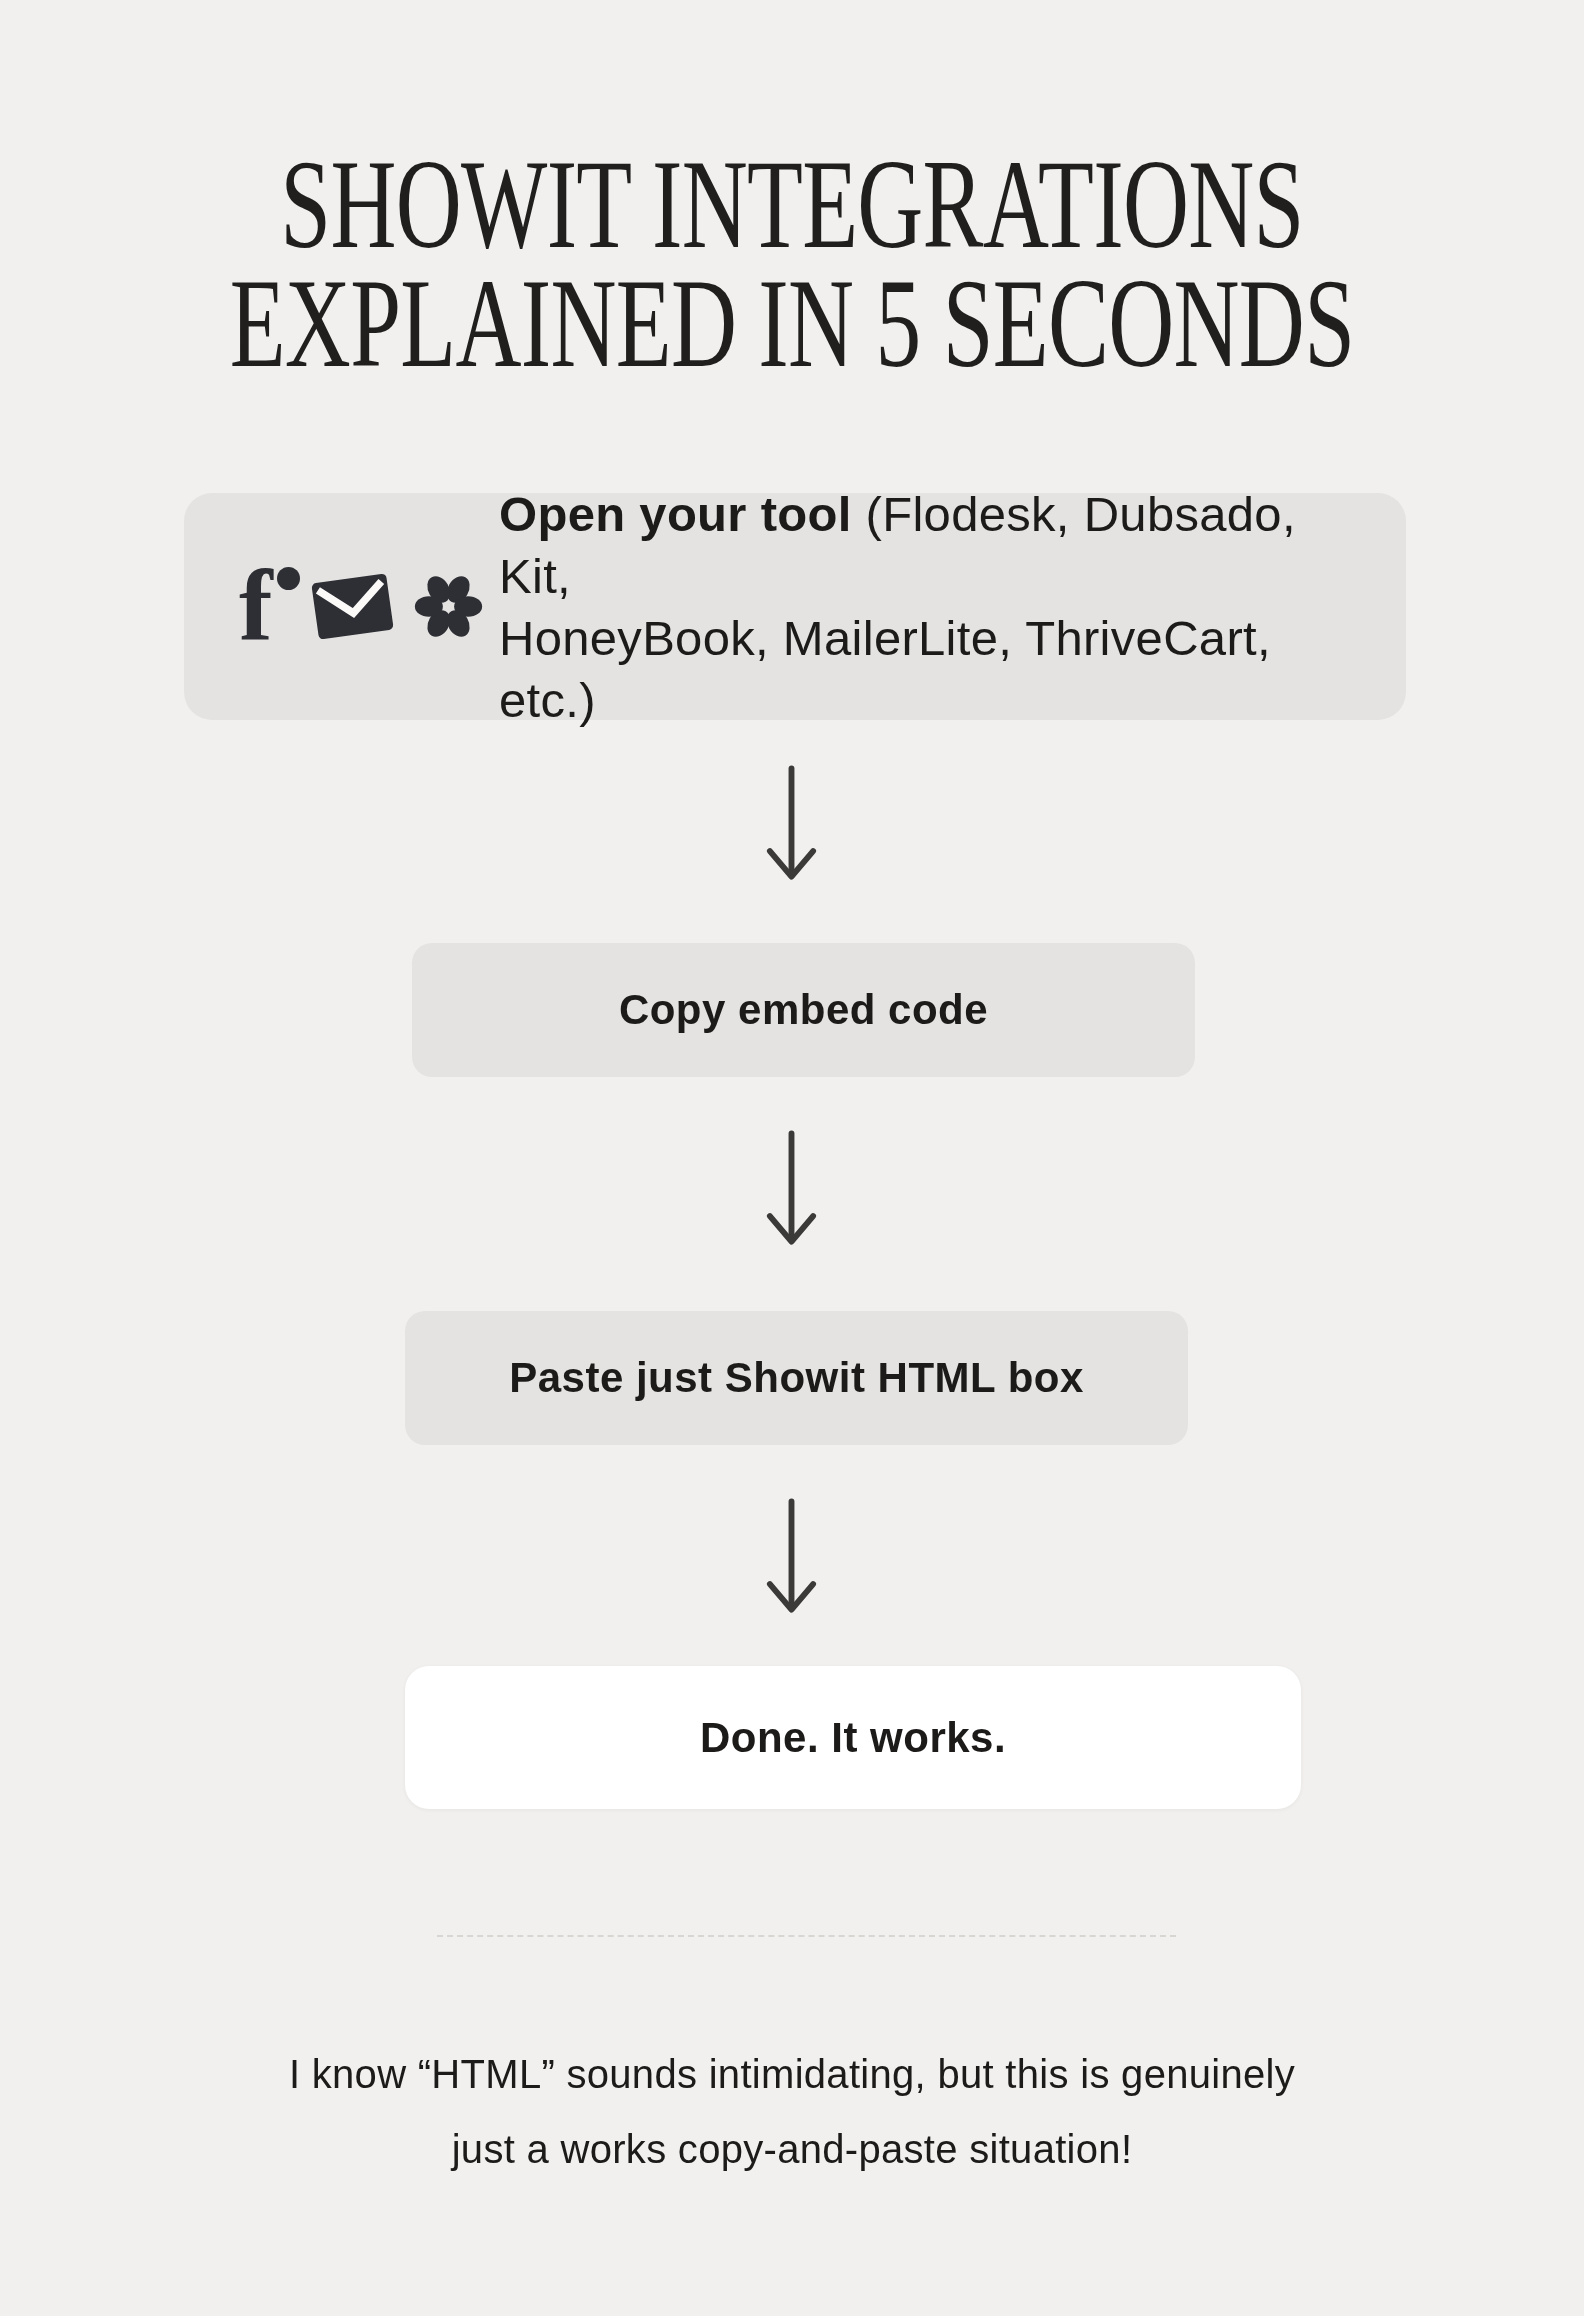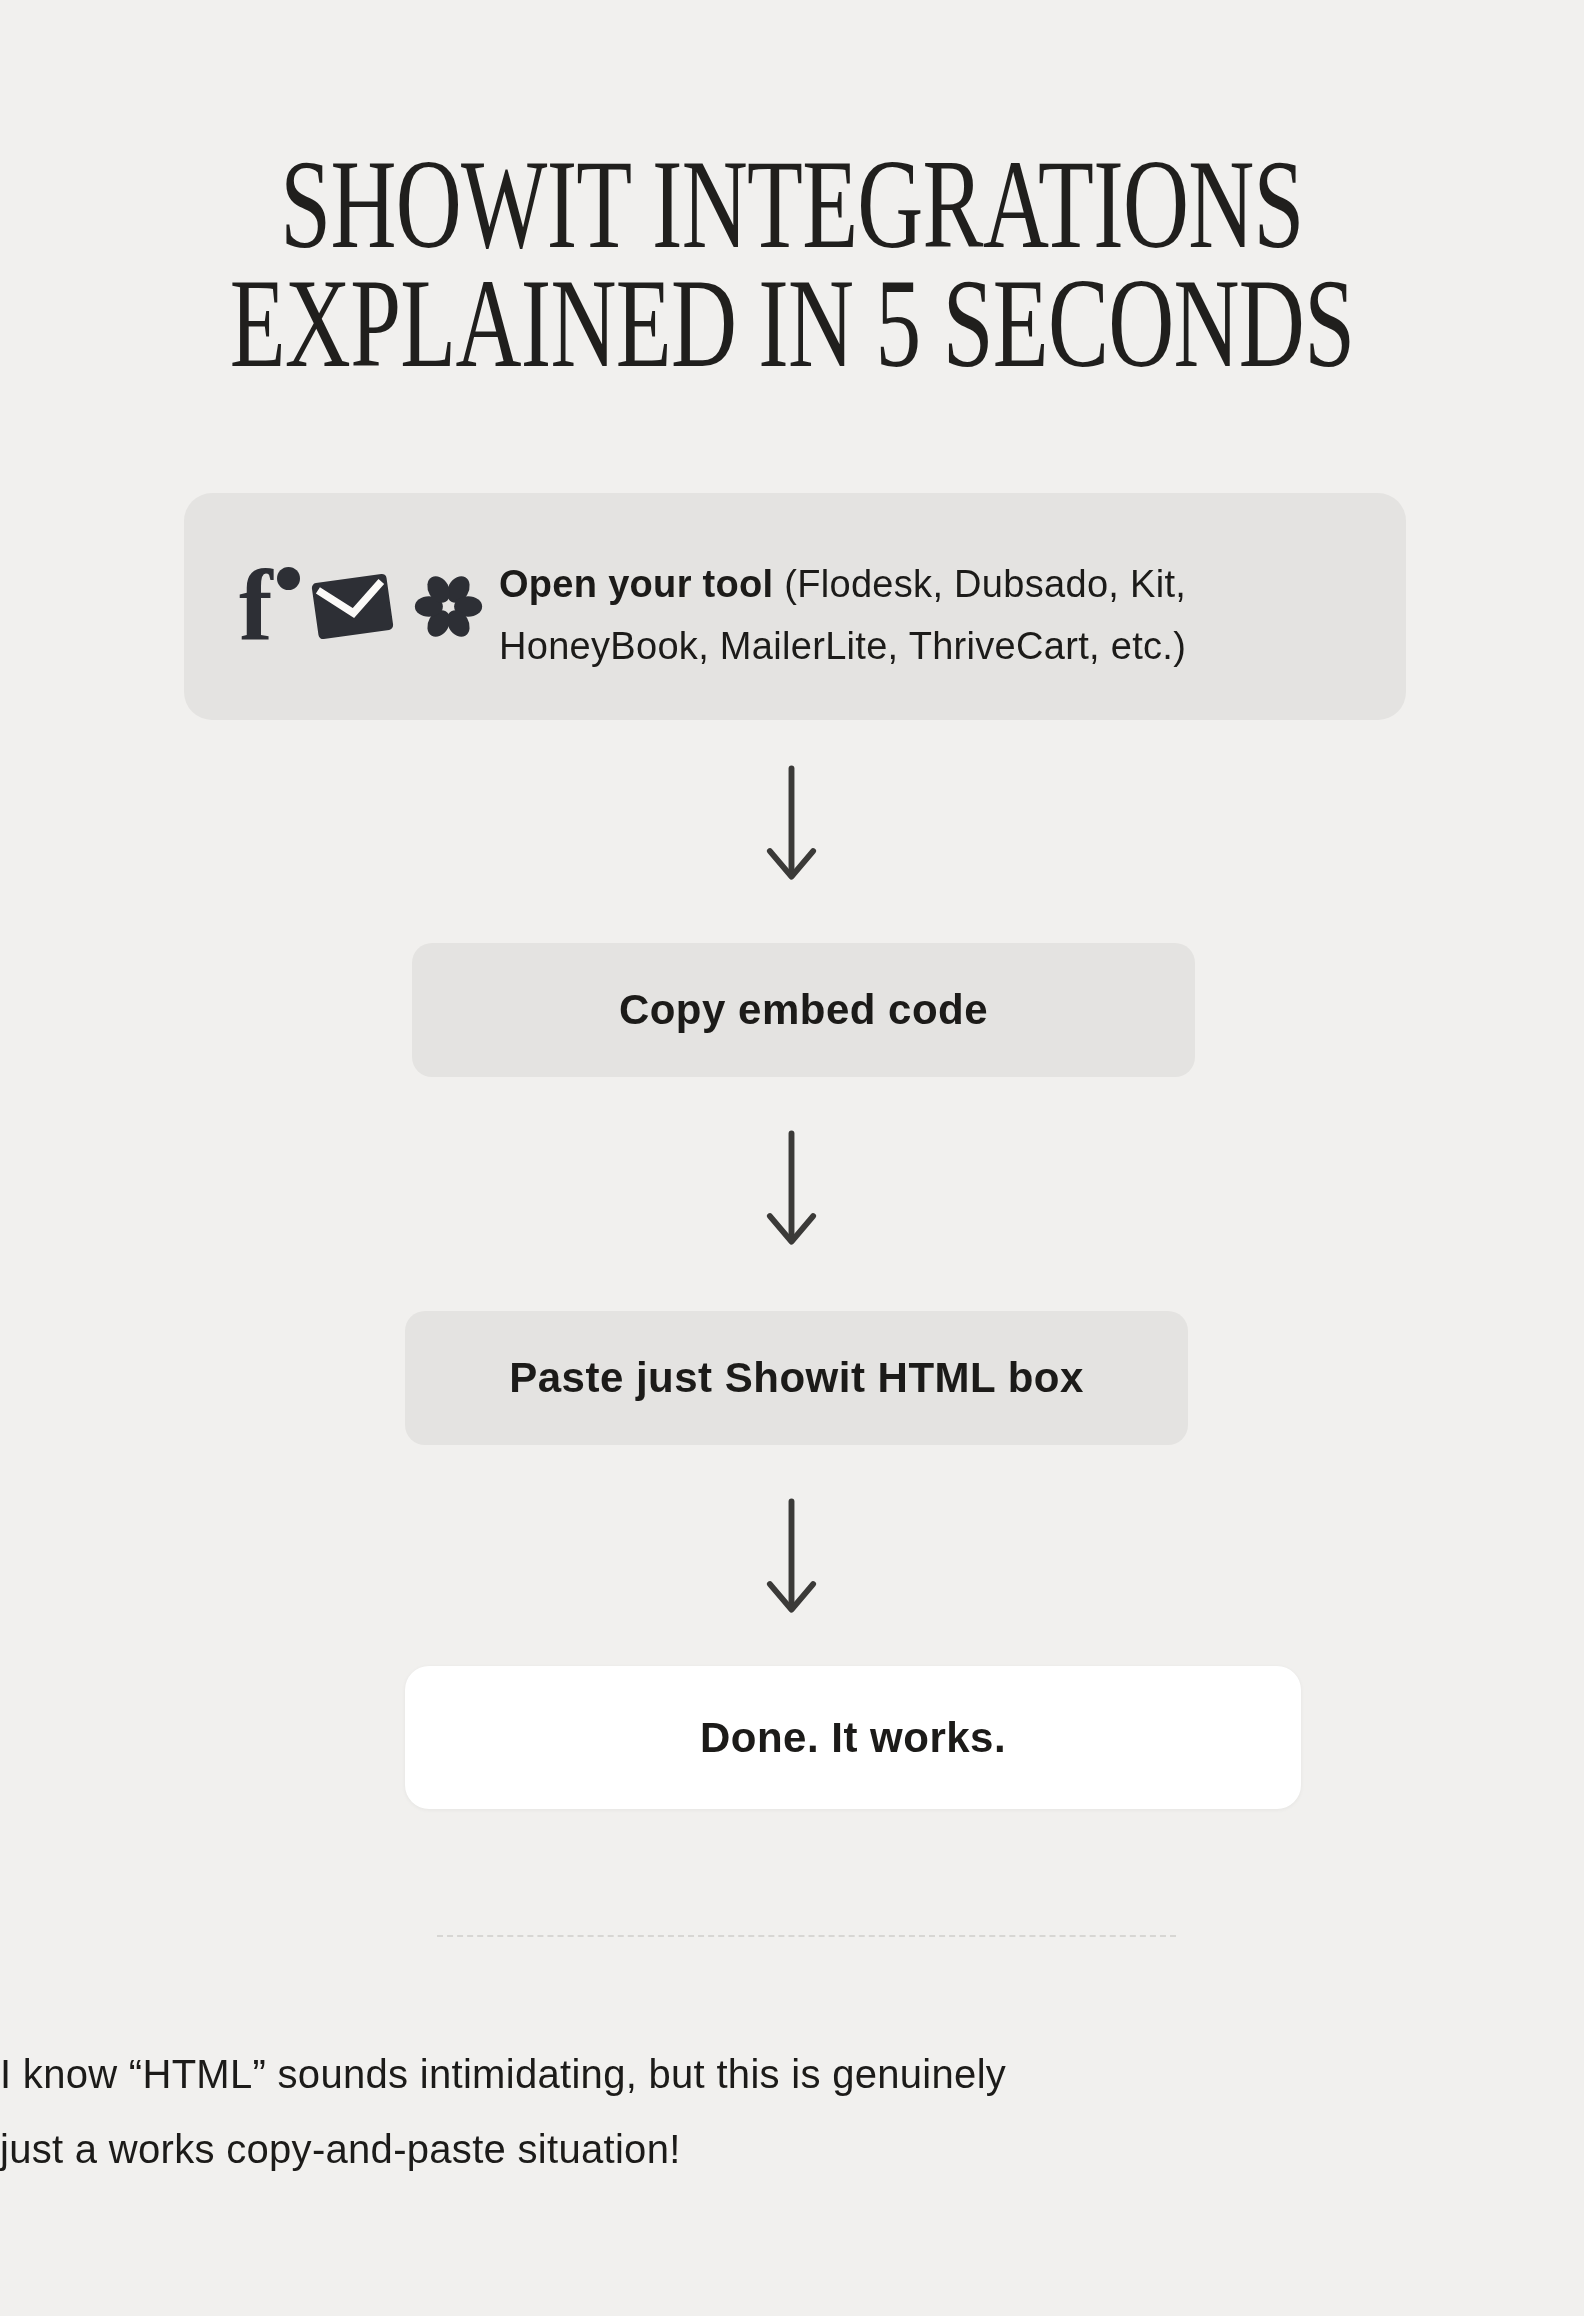--- a/index.html
+++ b/index.html
@@ -46,39 +46,39 @@
     font-family:"Liberation Serif", serif; font-weight:700;
     font-size:101px; line-height:103px; color:var(--icon-dark,#2d2f35);
   }
   .f-dot{position:absolute; width:23px; height:23px; border-radius:50%;
          background:var(--icon-dark,#2d2f35); top:12px; right:-8px;}
   .icon-envelope{transform:rotate(-8deg);}
   .icon-envelope rect{fill:var(--icon-dark,#2d2f35);}
   .icon-envelope polyline{stroke:#fbfaf8; stroke-width:8; fill:none;}
   .icon-flower ellipse{fill:var(--icon-dark,#2d2f35);}
   .step1-text{
-    position:absolute; left:315px; top:8px; height:100%; width:871px;
+    position:absolute; left:315px; top:0; height:100%; width:871px;
     display:flex; flex-direction:column; justify-content:center;
-    font-size:38px; line-height:62px; color:var(--body-text,#1c1b19); letter-spacing:0.3px;
+    font-size:49px; line-height:62px; color:var(--body-text,#1c1b19); letter-spacing:0.3px;
   }
   .step1-text b{font-weight:700;}
 
   
   .arrow{position:absolute; left:764px; width:55px; height:125px;}
   .arrow-1{top:764px;} .arrow-2{top:1129px;} .arrow-3{top:1497px;}
   .arrow line,.arrow polyline{
     stroke:var(--arrow,#3b3a38); stroke-width:6; fill:none;
     stroke-linecap:round; stroke-linejoin:round;
   }
 
   
   .divider{position:absolute; left:437px; top:1935px; width:739px; height:0;
            border-top:2px dashed var(--divider,#d7d6d3);}
   .footer{
-    position:absolute; top:2037px; left:0; width:1584px; 
+    position:absolute; top:2037px; left:0; width:1584px; text-align:center;
     font-size:40px; line-height:75px; font-weight:400;
     color:var(--body-text,#1c1b19); letter-spacing:0.3px;
   }
 </style>
 </head>
 <body>
 
 <div class="canvas">
 
   <div class="title">

